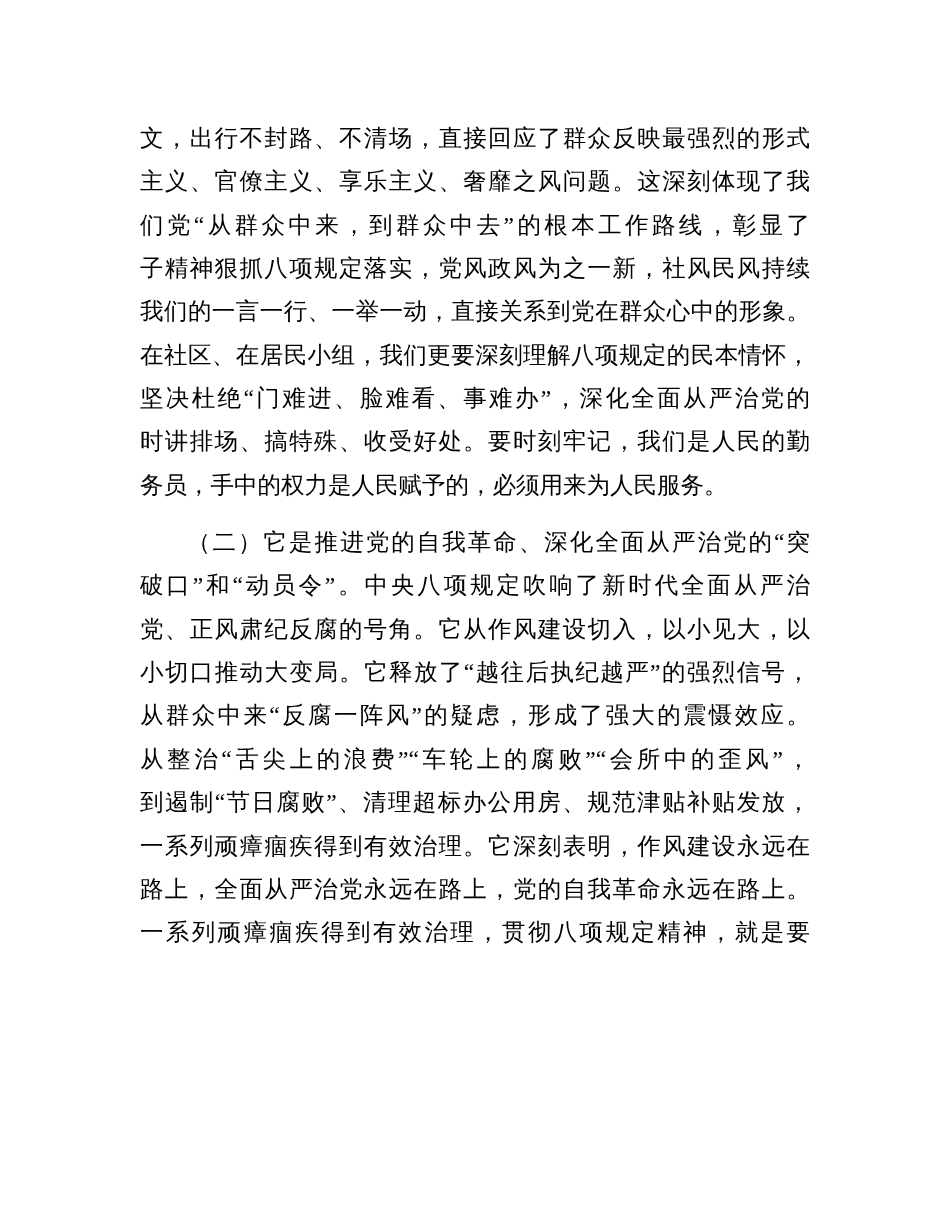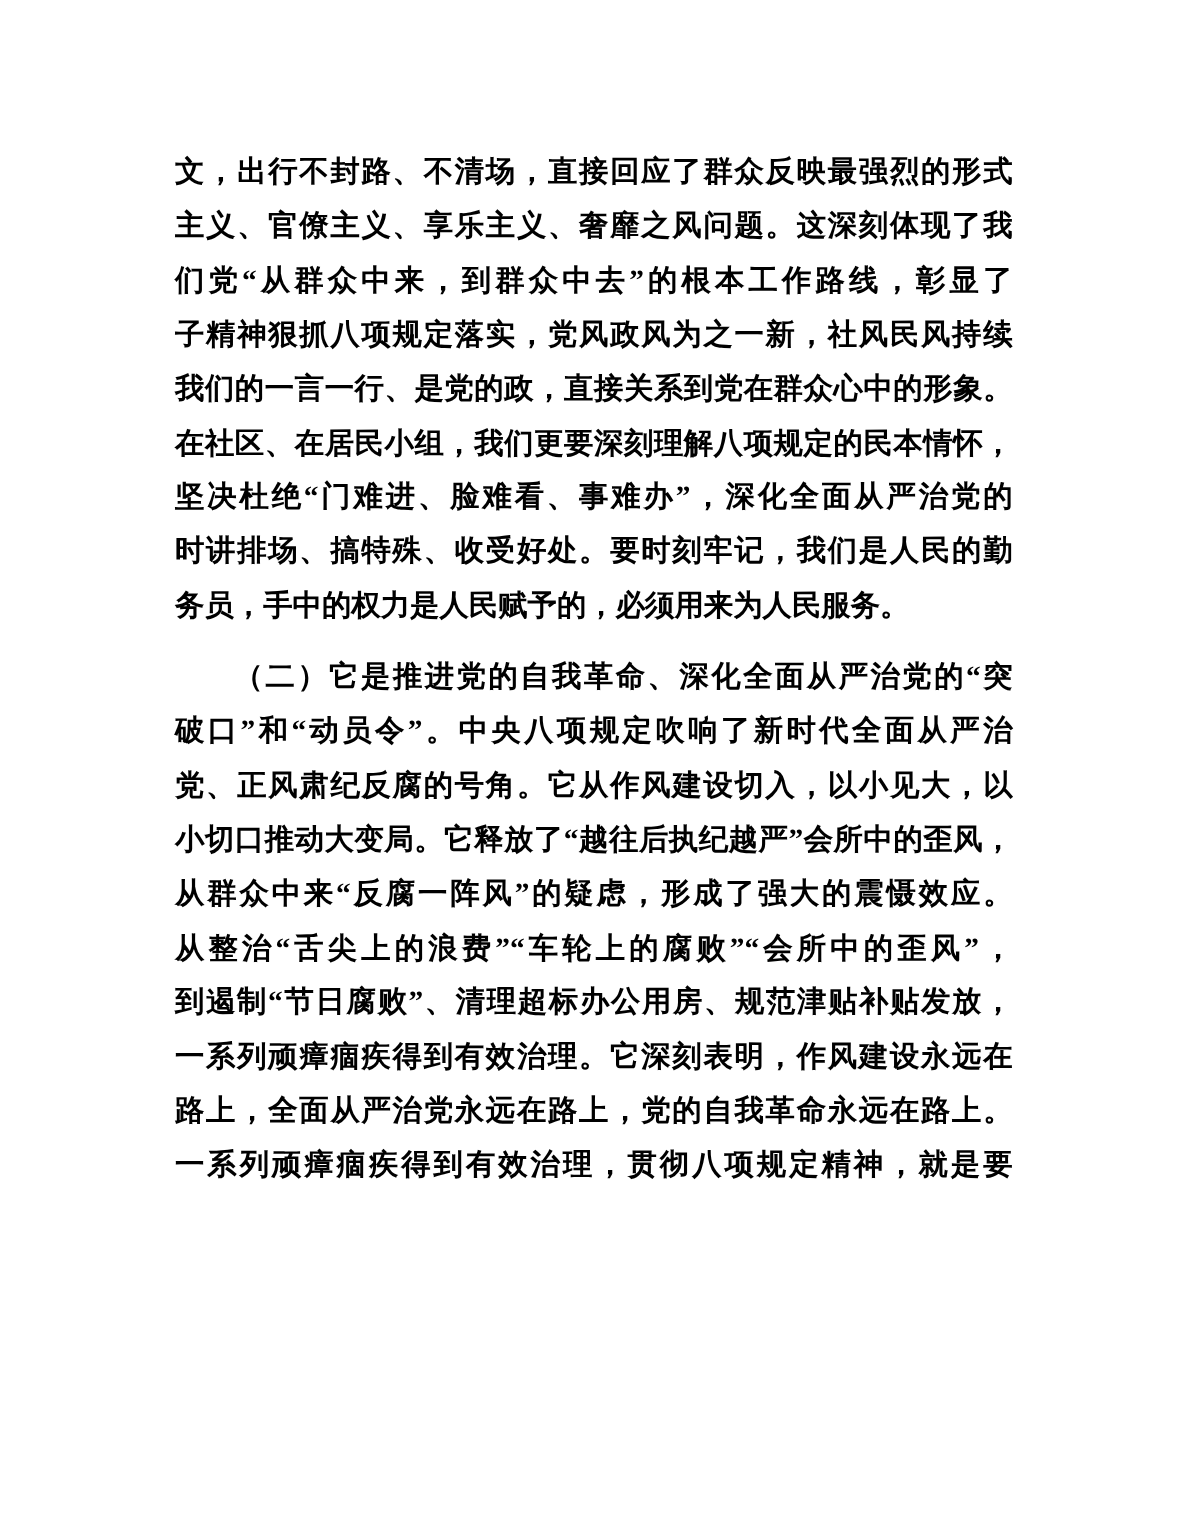--- a/index.html
+++ b/index.html
@@ -18,21 +18,21 @@
     position: absolute;
     left: 140px;
     top: 117px;
     width: 670px;
     font-family: "Liberation Serif", "DejaVu Serif", serif;
     font-size: 23.5px;
     line-height: 43.35px;
     color: #000000;
     font-weight: 400;
   }
-  .paragraph { margin: 0; font-weight: bold; }
+  .paragraph { margin: 0; }
   .paragraph.second { margin-top: 14px; }
   .line {
     text-align: justify;
     text-align-last: justify;
     white-space: normal;
   }
   .line.flush-left {
     text-align-last: left;
   }
   .line.indent-first {
@@ -43,32 +43,32 @@
 <body>
 
 <div class="page">
   <div class="doc-body">
 
     <div class="paragraph first">
       <div class="line">文，出行不封路、不清场，直接回应了群众反映最强烈的形式</div>
       <div class="line">主义、官僚主义、享乐主义、奢靡之风问题。这深刻体现了我</div>
       <div class="line">们党“从群众中来，到群众中去”的根本工作路线，彰显了</div>
       <div class="line">子精神狠抓八项规定落实，党风政风为之一新，社风民风持续</div>
-      <div class="line">我们的一言一行、是党的政，直接关系到党在群众心中的形象。</div>
+      <div class="line">我们的一言一行、一举一动，直接关系到党在群众心中的形象。</div>
       <div class="line">在社区、在居民小组，我们更要深刻理解八项规定的民本情怀，</div>
       <div class="line">坚决杜绝“门难进、脸难看、事难办”，深化全面从严治党的</div>
       <div class="line">时讲排场、搞特殊、收受好处。要时刻牢记，我们是人民的勤</div>
       <div class="line flush-left">务员，手中的权力是人民赋予的，必须用来为人民服务。</div>
     </div>
 
     <div class="paragraph second">
       <div class="line indent-first">（二）它是推进党的自我革命、深化全面从严治党的“突</div>
       <div class="line">破口”和“动员令”。中央八项规定吹响了新时代全面从严治</div>
       <div class="line">党、正风肃纪反腐的号角。它从作风建设切入，以小见大，以</div>
-      <div class="line">小切口推动大变局。它释放了“越往后执纪越严”会所中的歪风，</div>
+      <div class="line">小切口推动大变局。它释放了“越往后执纪越严”的强烈信号，</div>
       <div class="line">从群众中来“反腐一阵风”的疑虑，形成了强大的震慑效应。</div>
       <div class="line">从整治“舌尖上的浪费”“车轮上的腐败”“会所中的歪风”，</div>
       <div class="line">到遏制“节日腐败”、清理超标办公用房、规范津贴补贴发放，</div>
       <div class="line">一系列顽瘴痼疾得到有效治理。它深刻表明，作风建设永远在</div>
       <div class="line">路上，全面从严治党永远在路上，党的自我革命永远在路上。</div>
       <div class="line">一系列顽瘴痼疾得到有效治理，贯彻八项规定精神，就是要</div>
     </div>
 
   </div>
 </div>

